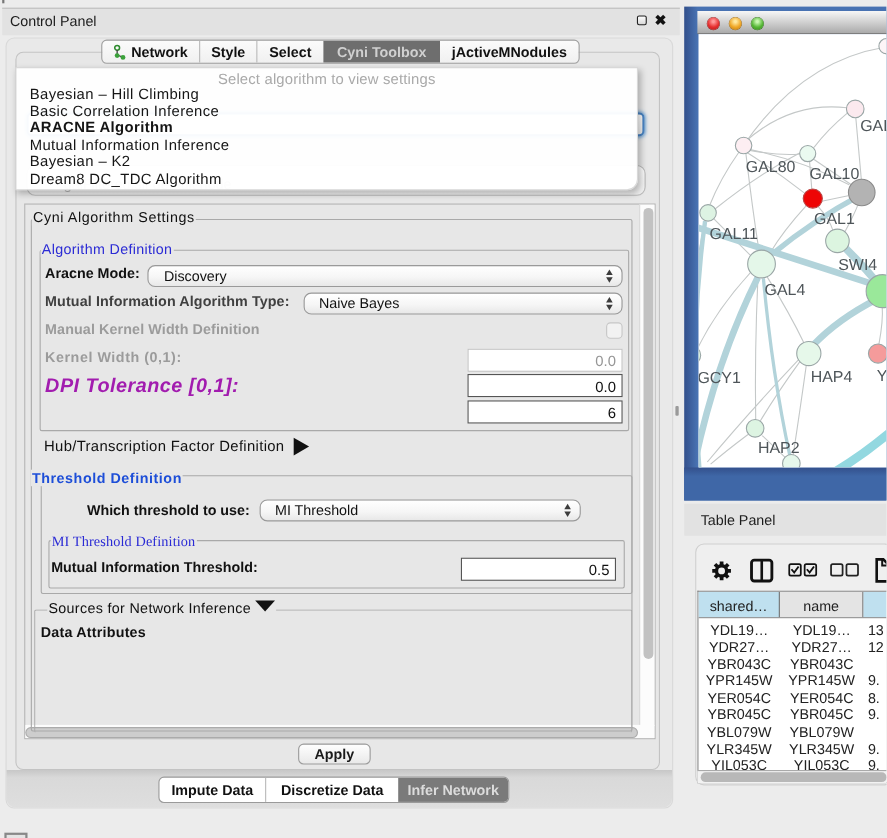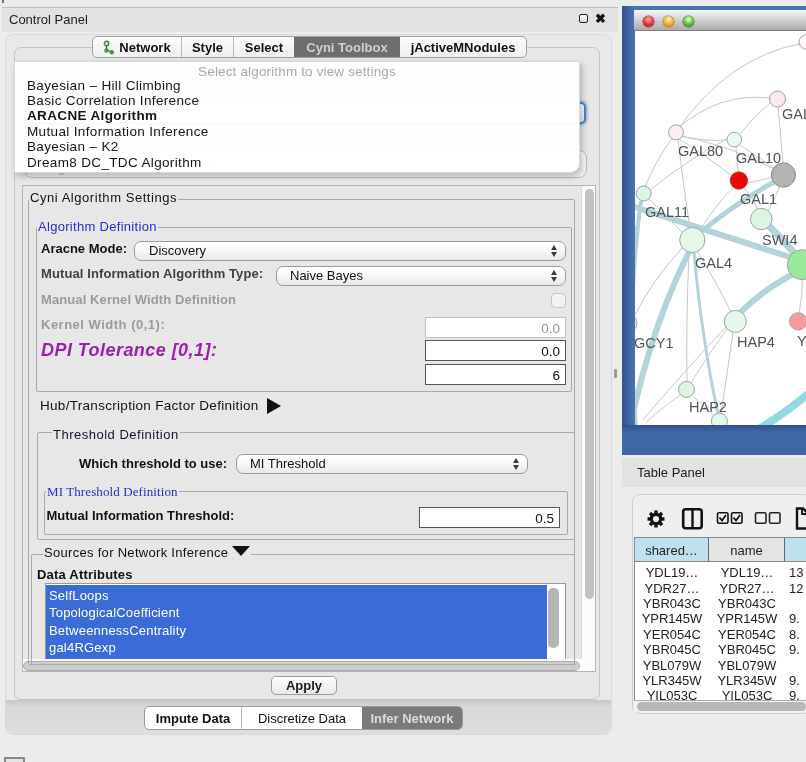--- a/index.html
+++ b/index.html
@@ -55,49 +55,44 @@
 <div class="abs" style="left:41px;top:316.5px;font-size:13px;font-weight:bold;letter-spacing:0.5px;color:#9b9b9b;">Kernel Width (0,1):</div>
 <div class="abs field" style="left:425px;top:317px;width:141px;height:21px;border:1px solid #c2c2c2;color:#969696;">0.0</div>
 <div class="abs" style="left:41px;top:339.5px;font-size:18px;font-weight:bold;letter-spacing:0.45px;color:#a21caf;font-style:italic;">DPI Tolerance [0,1]:</div>
 <div class="abs field" style="left:425px;top:340px;width:141px;height:21px;border:1px solid #555;color:#111;">0.0</div>
 <div class="abs field" style="left:425px;top:364px;width:141px;height:21px;border:1px solid #555;color:#111;">6</div>
 
 <div class="abs" style="left:40px;top:398px;font-size:13.5px;letter-spacing:0.3px;color:#111;">Hub/Transcription Factor Definition</div>
 <div class="abs" style="left:267px;top:398px;width:0;height:0;border-left:14px solid #111;border-top:8px solid transparent;border-bottom:8px solid transparent;"></div>
 
 <div class="abs" style="left:37px;top:432px;width:538px;height:108px;border:1px solid #a9a9a9;border-radius:2px;"></div>
-<div class="abs" style="left:52px;top:427px;font-size:13px;letter-spacing:0.5px;color:#0f172a;background:#e7e7e7;padding:0 1px;">Threshold Definition</div>
+<div class="abs" style="left:28px;top:427px;font-size:13px;letter-spacing:0.5px;color:#1d4ed8;background:#e7e7e7;padding:0 1px;font-weight:bold;">Threshold Definition</div>
 <div class="abs" style="left:79px;top:456px;font-size:13px;font-weight:bold;color:#111;">Which threshold to use:</div>
 <div class="abs combo" style="left:236px;top:454px;width:292px;height:20px;">
   <span style="margin-left:13px;">MI Threshold</span>
       <span class="arr"></span>
 </div>
 
 <div class="abs" style="left:44px;top:491px;width:524px;height:44px;border:1px solid #a9a9a9;border-radius:2px;"></div>
 <div class="abs" style="left:46px;top:484px;font-size:13px;letter-spacing:0.1px;color:#2b2bd5;background:#e7e7e7;padding:0 1px;font-family:Liberation Serif, serif;">MI Threshold Definition</div>
 <div class="abs" style="left:46.5px;top:508px;font-size:13px;font-weight:bold;color:#111;">Mutual Information Threshold:</div>
 <div class="abs field" style="left:419px;top:507px;width:141px;height:21px;border:1px solid #555;color:#111;">0.5</div>
 
 <div class="abs" style="left:31px;top:554px;width:544px;height:112px;border:1px solid #a9a9a9;border-radius:2px;border-bottom:none;"></div>
 <div class="abs" style="left:43px;top:545px;font-size:13px;letter-spacing:0.3px;color:#111;background:#e7e7e7;padding:0 1px;">Sources for Network Inference <span style="display:inline-block;width:0;height:0;border-top:10px solid #111;border-left:9px solid transparent;border-right:9px solid transparent;vertical-align:1px;"></span></div>
 <div class="abs" style="left:37px;top:566.5px;font-size:13px;font-weight:bold;letter-spacing:0.2px;color:#111;">Data Attributes</div>
 
-<div class="abs" style="left:45px;top:583px;width:521px;height:76px;background:#ffffff;border:1px solid #999;border-bottom:none;overflow:hidden;">
-  <div style="position:absolute;left:0;top:1px;width:501px;height:74px;background:#3a6bd6;"></div>
-  <div style="position:absolute;left:3px;top:3px;font-size:13px;letter-spacing:0.2px;color:#fff;line-height:17.4px;">SelfLoops<br>TopologicalCoefficient<br>BetweennessCentrality<br>gal4RGexp</div>
-  <div style="position:absolute;left:502px;top:4px;width:11px;height:60px;background:#b5b5b5;border-radius:5px;"></div>
-</div>
 
 <div class="abs" style="left:271px;top:676px;width:66px;height:19px;border:1px solid #9c9c9c;border-radius:5px;background:linear-gradient(#fefefe,#e9e9e9);text-align:center;font-size:13px;font-weight:bold;color:#1a1a1a;line-height:18px;">Apply</div>
 
 <div class="abs" style="left:6px;top:700px;width:605px;height:34px;background:linear-gradient(#c7c7c7,#d9d9d9 7px,#dedede);border-radius:0 0 8px 8px;"></div>
 
 <div class="abs" style="left:144px;top:706px;width:319px;height:24px;border:1px solid #9a9a9a;border-radius:5px;background:#fff;overflow:hidden;display:flex;">
   <div style="width:97px;border-right:1px solid #b9b9b9;text-align:center;font-size:13px;font-weight:bold;color:#111;line-height:23px;">Impute Data</div>
-  <div style="width:120px;text-align:center;font-size:13px;font-weight:normal;color:#111;line-height:23px;">Discretize Data</div>
+  <div style="width:120px;text-align:center;font-size:13px;font-weight:bold;color:#111;line-height:23px;">Discretize Data</div>
   <div style="flex:1;background:#7a7a7a;text-align:center;font-size:13px;font-weight:bold;color:#dcdcdc;line-height:23px;">Infer Network</div>
 </div>
 
 <div class="abs" style="left:92px;top:36px;width:435px;height:22px;border:1px solid #a0a0a0;border-radius:5px;background:linear-gradient(#fbfbfb,#f0f0f0);overflow:hidden;display:flex;">
   <div class="seg" style="width:88px;"><svg width="12" height="15" style="margin-right:4px;">
           <circle cx="3.5" cy="3.5" r="2.2" fill="none" stroke="#2e8b2e" stroke-width="1.4"></circle>
           <line x1="3.5" y1="5.5" x2="3.5" y2="10" stroke="#444" stroke-width="1.2"></line>
           <line x1="3.5" y1="10" x2="8.5" y2="12" stroke="#444" stroke-width="1.2"></line>
           <circle cx="3.5" cy="10.5" r="2.2" fill="#3aa13a"></circle>
           <circle cx="8.8" cy="12.2" r="2.2" fill="#3aa13a"></circle>

